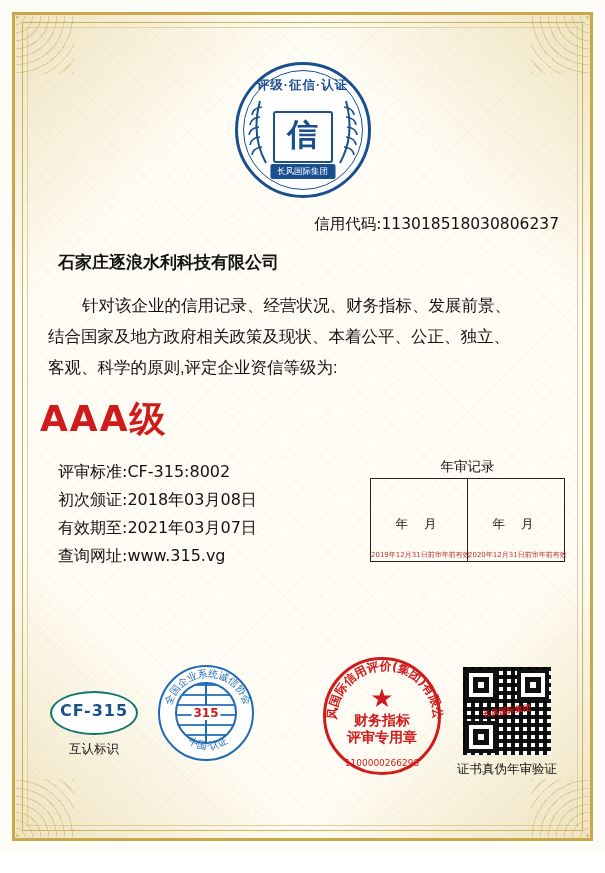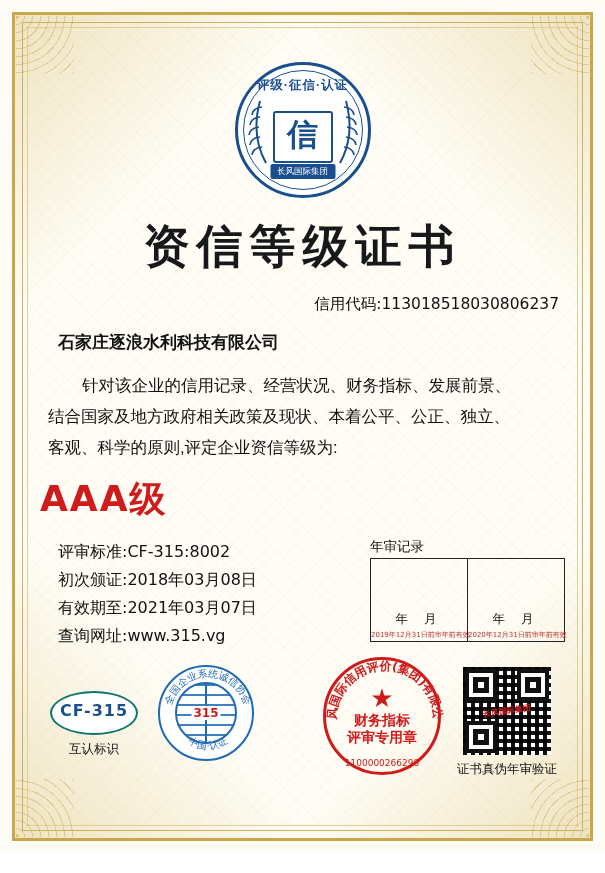--- a/index.html
+++ b/index.html
@@ -227,37 +227,37 @@
     font-family: "DejaVu Sans", "Liberation Sans", sans-serif;
     white-space: nowrap;
   }
   .annual-box {
     margin-left: 12px;
     flex: 1;
   }
   .annual-title {
     font-size: 13.5px;
     color: #111;
-    text-align: left;
+    text-align: center;
     padding-bottom: 2px;
     font-family: "DejaVu Sans", "Liberation Sans", sans-serif;
   }
   .annual-table {
     border: 1px solid #222;
     display: flex;
     height: 82px;
   }
   .annual-cell {
     flex: 1;
     position: relative;
   }
   .annual-cell + .annual-cell { border-left: 1px solid #222; }
   .annual-cell .ym {
     position: absolute;
-    bottom: 13px;
+    bottom: 28px;
     left: 0; right: 0;
     text-align: center;
     font-size: 12.5px;
     color: #111;
     letter-spacing: 6px;
     font-family: "DejaVu Sans", "Liberation Sans", sans-serif;
   }
   .annual-cell .note {
     position: absolute;
     bottom: 1px;
@@ -486,21 +486,20 @@
             <path d="M13 32 q-9 1 -10 8"></path>
             <path d="M14 42 q-9 1 -10 8"></path>
             <path d="M16 52 q-9 1 -10 8"></path>
           </g>
         </svg>
         <div class="emblem-center">信</div>
         <div class="emblem-bottom-band">长风国际集团</div>
       </div>
     </div>
 
-    <div class="title">资信等级证书</div>
 
     <div class="credit-code">信用代码:113018518030806237</div>
 
     <div class="company">石家庄逐浪水利科技有限公司</div>
 
     <div class="body-text">
       <div><span class="indent"></span><span>针对该企业的信用记录、经营状况、财务指标、发展前景、</span></div>
       <div>结合国家及地方政府相关政策及现状、本着公平、公正、独立、</div>
       <div>客观、科学的原则,评定企业资信等级为:</div>
     </div>

